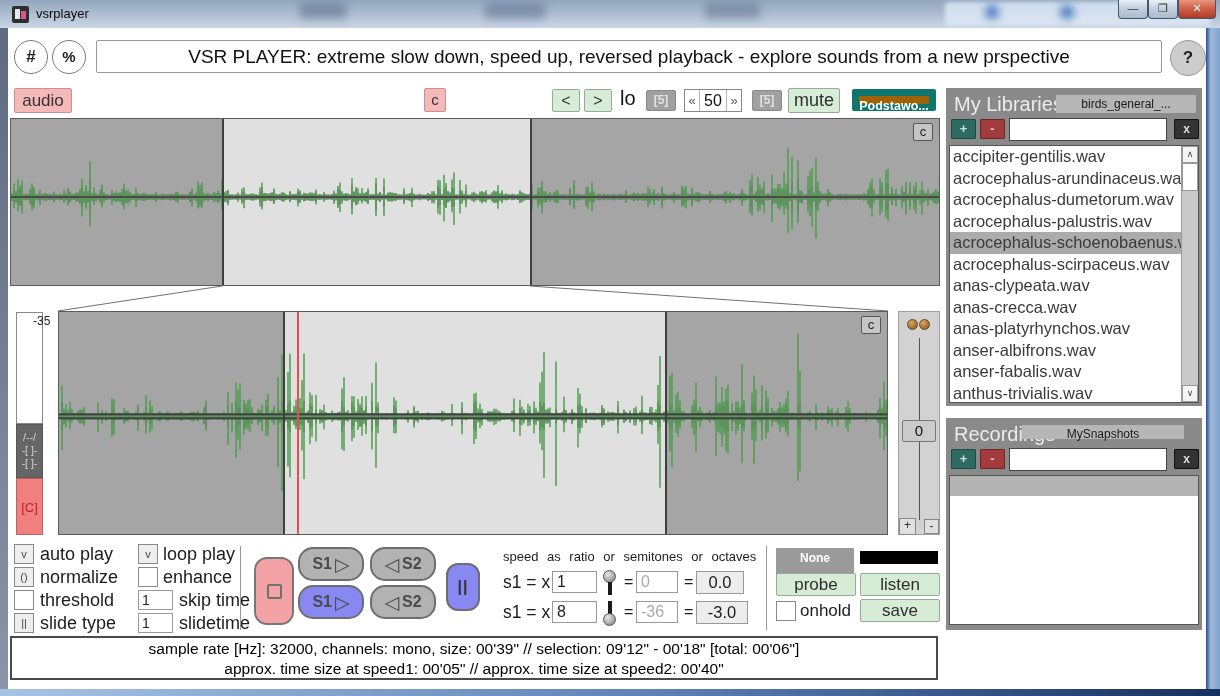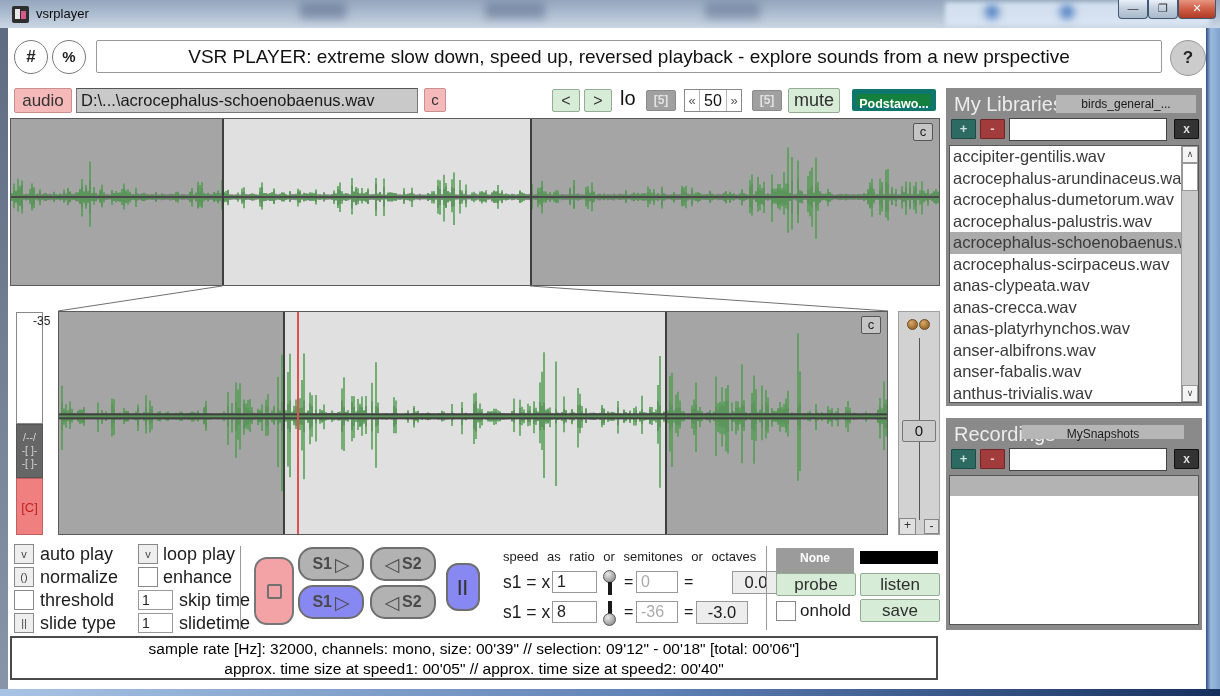--- a/index.html
+++ b/index.html
@@ -108,34 +108,33 @@
   <div class="abs frame-left"></div>
   <div class="abs frame-right"></div>
   <div class="abs frame-bottom"></div>
 
   <div class="abs circle-btn" style="left:14px;top:40px;">#</div>
   <div class="abs circle-btn" style="left:52px;top:40px;font-size:15px;">%</div>
   <div class="abs app-title-box" style="left:96px;top:40px;width:1066px;height:33px;line-height:31px;">VSR PLAYER:  extreme slow down, speed up, reversed playback  -  explore sounds from a new prspective</div>
   <div class="abs circle-btn" style="left:1170px;top:40px;width:36px;height:36px;line-height:34px;background:#ccc;border-color:#999;">?</div>
 
   <div class="abs pink-btn" style="left:14px;top:88px;width:58px;height:25px;font-size:17px;line-height:23px;">audio</div>
-  <div class="abs path-box" style="left:76px;top:88px;width:342px;height:25px;">D:\...\acrocephalus-schoenobaenus.wav</div>
   <div class="abs pink-btn" style="left:424px;top:88px;width:22px;height:24px;font-size:15px;line-height:22px;">c</div>
   <div class="abs green-btn" style="left:552px;top:89px;width:28px;height:23px;font-size:16px;line-height:21px;">&lt;</div>
   <div class="abs green-btn" style="left:584px;top:89px;width:28px;height:23px;font-size:16px;line-height:21px;">&gt;</div>
   <span class="abs" style="left:620px;top:87px;font-size:20px;color:#111;">lo</span>
   <div class="abs gray-chip" style="left:646px;top:90px;width:30px;height:21px;font-size:12px;line-height:19px;">[5]</div>
   <div class="abs spinner" style="left:684px;top:89px;width:58px;height:23px;">
     <div class="arr">«</div>
     <div class="val">50</div>
     <div class="arr">»</div>
   </div>
   <div class="abs gray-chip" style="left:752px;top:90px;width:30px;height:21px;font-size:12px;line-height:19px;">[5]</div>
   <div class="abs green-btn" style="left:788px;top:88px;width:52px;height:25px;font-size:18px;line-height:23px;">mute</div>
-  <div class="abs" style="left:852px;top:89px;width:84px;height:22px;background:#15803d;border:5px solid #0f766e;border-radius:2px;color:#fff;font-weight:bold;font-size:12.5px;text-align:center;line-height:20px;">Podstawo...</div>
+  <div class="abs" style="left:852px;top:89px;width:84px;height:22px;background:#a16207;border:7px solid #0f766e;border-radius:2px;color:#fff;font-weight:bold;font-size:12.5px;text-align:center;line-height:20px;">Podstawo...</div>
 
   <div class="abs waveband" style="left:10px;top:118px;width:930px;height:168px;">
     <div class="wave-sel" style="left:212px;width:308px;"></div>
     <svg id="wave-top" width="928" height="166" style="position:absolute;left:0;top:0;">
         <path d="M1 74.5V81.6M3 72.1V83.9M5 73.1V82.9M7 70.9V85.2M9 69.3V86.7M11 66.2V89.8M13 75.4V80.6M15 74.6V81.4M17 75.2V80.8M19 74.1V81.9M21 68.0V88.0M23 70.5V85.5M25 75.5V80.6M27 74.5V81.6M29 72.5V83.5M31 75.2V80.9M33 74.3V81.8M35 73.9V82.1M37 74.9V81.1M39 74.8V81.2M41 75.2V80.9M43 73.7V82.4M45 75.4V80.7M47 75.5V80.6M49 74.8V81.3M51 75.2V80.9M53 73.6V82.5M55 74.6V81.4M57 70.4V85.6M59 72.7V83.3M61 74.8V81.2M63 75.0V81.0M65 73.7V82.3M67 73.7V82.4M69 71.0V85.0M71 67.4V88.6M73 73.6V82.4M75 69.0V87.0M77 73.6V82.4M79 60.9V95.1M81 73.9V82.1M83 73.5V82.6M85 74.0V82.1M87 75.4V80.6M89 72.9V83.1M91 69.8V86.2M93 74.4V81.6M95 74.9V81.1M97 75.3V80.7M99 75.5V80.6M101 73.0V83.0M103 74.1V82.0M105 74.5V81.5M107 73.8V82.2M109 73.9V82.2M111 73.2V82.8M113 69.1V86.9M115 72.4V83.6M117 74.0V82.0M119 74.2V81.9M121 74.9V81.1M123 75.2V80.8M125 73.1V82.9M127 74.6V81.5M129 75.1V81.0M131 74.4V81.7M133 74.0V82.0M135 74.7V81.3M137 75.2V80.8M139 75.4V80.6M141 75.2V80.8M143 75.2V80.9M145 73.2V82.8M147 75.2V80.8M149 75.4V80.7M151 74.8V81.3M153 74.9V81.1M155 75.3V80.7M157 75.3V80.7M159 74.7V81.4M161 74.7V81.3M163 75.1V80.9M165 73.6V82.4M167 74.2V81.8M169 75.4V80.6M171 74.9V81.1M173 75.0V81.1M175 75.4V80.6M177 75.2V80.9M179 73.1V82.9M181 72.1V83.9M183 75.5V80.5M185 73.9V82.1M187 67.5V88.5M189 72.6V83.4M191 68.9V87.1M193 75.0V81.0M195 75.2V80.9M197 73.9V82.2M199 75.1V81.0M201 75.2V80.9M203 73.2V82.9M205 74.9V81.1M207 72.5V83.5M209 74.2V81.8M211 71.8V84.3M213 74.0V82.1M215 74.4V81.6M217 71.5V84.5M219 75.2V80.9M221 75.3V80.8M223 75.4V80.6M225 75.3V80.8M227 75.0V81.1M229 75.5V80.5M231 73.6V82.4M233 72.4V83.6M235 75.1V80.9M237 75.2V80.8M239 75.1V80.9M241 74.6V81.4M243 74.7V81.4M245 75.4V80.6M247 75.6V80.5M249 72.8V83.3M251 68.3V87.8M253 73.9V82.2M255 74.5V81.5M257 74.8V81.3M259 74.0V82.1M261 74.5V81.5M263 71.7V84.4M265 74.8V81.3M267 75.3V80.7M269 75.2V80.9M271 73.6V82.5M273 73.9V82.1M275 75.3V80.8M277 75.7V80.4M279 73.1V82.9M281 75.1V81.0M283 75.1V81.0M285 74.7V81.3M287 72.6V83.4M289 73.1V83.0M291 75.2V80.8M293 74.3V81.8M295 74.3V81.7M297 74.7V81.3M299 74.4V81.6M301 74.7V81.4M303 75.0V81.1M305 72.7V83.3M307 75.3V80.8M309 74.9V81.1M311 75.5V80.5M313 73.5V82.6M315 75.3V80.7M317 75.2V80.8M319 75.5V80.5M321 75.1V81.0M323 73.4V82.6M325 74.5V81.5M327 69.5V86.5M329 71.0V85.0M331 74.4V81.7M333 74.8V81.2M335 74.3V81.7M337 74.5V81.5M339 75.2V80.8M341 66.6V89.5M343 72.8V83.2M345 69.9V86.2M347 73.4V82.7M349 74.3V81.8M351 73.7V82.4M353 74.8V81.2M355 73.8V82.2M357 71.1V85.0M359 75.2V80.9M361 75.3V80.7M363 75.1V81.0M365 64.7V91.4M367 74.6V81.5M369 73.0V83.0M371 75.3V80.7M373 68.2V87.8M375 75.5V80.6M377 74.0V82.1M379 74.2V81.8M381 73.6V82.4M383 74.5V81.5M385 74.8V81.2M387 75.3V80.8M389 75.2V80.9M391 75.6V80.5M393 72.6V83.4M395 75.0V81.1M397 74.8V81.3M399 74.8V81.3M401 73.3V82.8M403 74.7V81.3M405 75.5V80.6M407 75.2V80.8M409 74.8V81.2M411 75.5V80.6M413 75.4V80.6M415 75.5V80.6M417 73.9V82.1M419 75.1V80.9M421 74.5V81.5M423 73.6V82.4M425 75.3V80.8M427 67.2V88.8M429 70.0V86.1M431 75.1V81.0M433 70.1V85.9M435 67.7V88.4M437 72.4V83.6M439 74.5V81.5M441 68.3V87.8M443 68.9V87.1M445 75.3V80.7M447 75.4V80.6M449 71.2V84.9M451 73.5V82.6M453 74.8V81.2M455 71.5V84.5M457 75.6V80.4M459 75.6V80.5M461 74.9V81.1M463 74.4V81.6M465 74.4V81.6M467 75.2V80.8M469 74.3V81.7M471 73.1V83.0M473 73.9V82.2M475 73.5V82.6M477 75.3V80.7M479 75.6V80.5M481 73.6V82.4M483 72.0V84.0M485 73.1V82.9M487 71.7V84.3M489 74.5V81.5M491 73.0V83.1M493 75.2V80.8M495 74.4V81.6M497 75.2V80.8M499 75.4V80.6M501 74.8V81.2M503 75.1V81.0M505 75.6V80.5M507 75.1V81.0M509 72.4V83.7M511 74.4V81.6M513 74.6V81.5M515 75.0V81.1M517 75.1V81.0M519 74.8V81.2M521 73.0V83.0M523 75.4V80.7M525 75.0V81.0M527 71.9V84.1M529 72.9V83.1M531 68.1V88.0M533 74.6V81.4M535 74.1V82.0M537 75.1V81.0M539 74.4V81.7M541 75.4V80.7M543 74.8V81.2M545 73.5V82.5M547 74.1V82.0M549 75.6V80.5M551 74.9V81.2M553 75.2V80.9M555 75.2V80.9M557 75.2V80.9M559 70.1V85.9M561 75.2V80.8M563 66.7V89.3M565 75.0V81.1M567 74.5V81.6M569 75.2V80.9M571 75.2V80.8M573 75.6V80.5M575 73.6V82.4M577 70.8V85.2M579 73.7V82.3M581 72.0V84.0M583 73.8V82.3M585 75.6V80.4M587 74.9V81.2M589 74.6V81.4M591 75.7V80.4M593 75.0V81.0M595 75.4V80.6M597 74.9V81.2M599 75.2V80.8M601 75.4V80.7M603 74.6V81.5M605 75.6V80.5M607 75.3V80.7M609 75.1V80.9M611 75.2V80.8M613 75.3V80.7M615 72.4V83.6M617 75.5V80.6M619 75.6V80.4M621 74.7V81.4M623 73.8V82.2M625 74.9V81.1M627 74.1V82.0M629 75.2V80.8M631 74.5V81.5M633 74.3V81.8M635 74.5V81.5M637 72.8V83.2M639 73.8V82.2M641 74.8V81.2M643 73.0V83.1M645 75.2V80.9M647 74.1V81.9M649 75.4V80.7M651 70.3V85.8M653 74.2V81.8M655 75.3V80.7M657 75.6V80.4M659 75.5V80.5M661 74.9V81.2M663 73.6V82.4M665 75.0V81.0M667 75.2V80.9M669 75.0V81.1M671 69.5V86.5M673 72.3V83.7M675 73.3V82.7M677 74.6V81.5M679 75.1V81.0M681 70.8V85.2M683 74.7V81.3M685 74.3V81.7M687 73.7V82.3M689 74.2V81.9M691 75.3V80.8M693 75.2V80.8M695 75.3V80.7M697 75.0V81.1M699 72.8V83.3M701 74.6V81.5M703 75.3V80.8M705 75.4V80.6M707 74.8V81.2M709 75.1V81.0M711 75.1V81.0M713 73.7V82.3M715 72.4V83.6M717 74.9V81.1M719 72.9V83.2M721 75.2V80.8M723 74.4V81.6M725 75.5V80.5M727 75.6V80.4M729 75.0V81.0M731 71.6V84.5M733 74.0V82.0M735 75.3V80.8M737 75.6V80.4M739 67.9V88.1M741 64.9V91.2M743 75.2V80.8M745 73.0V83.0M747 68.7V87.3M749 71.3V84.8M751 71.7V84.3M753 68.7V87.4M755 75.1V80.9M757 74.2V81.8M759 75.2V80.8M761 69.6V86.5M763 72.9V83.1M765 73.0V83.1M767 69.2V86.8M769 70.5V85.5M771 71.9V84.2M773 70.2V85.9M775 70.7V85.4M777 65.0V91.1M779 74.1V81.9M781 61.7V94.4M783 75.3V80.7M785 74.7V81.4M787 60.2V95.9M789 72.6V83.4M791 72.9V83.1M793 75.1V81.0M795 75.1V80.9M797 70.8V85.2M799 69.6V86.4M801 67.4V88.6M803 74.2V81.8M805 66.3V89.7M807 70.1V85.9M809 72.5V83.5M811 74.5V81.6M813 74.9V81.1M815 74.8V81.2M817 72.7V83.3M819 73.5V82.6M821 74.8V81.2M823 75.7V80.4M825 75.6V80.4M827 75.0V81.0M829 74.7V81.3M831 75.0V81.1M833 75.2V80.8M835 75.1V80.9M837 75.1V81.0M839 75.2V80.8M841 75.5V80.6M843 74.9V81.1M845 75.6V80.4M847 75.1V81.0M849 75.1V81.0M851 75.1V80.9M853 74.2V81.8M855 75.1V81.0M857 71.9V84.2M859 68.2V87.9M861 67.2V88.8M863 73.6V82.5M865 75.3V80.8M867 75.0V81.1M869 70.7V85.4M871 67.3V88.8M873 74.9V81.1M875 63.2V92.8M877 65.0V91.0M879 74.7V81.4M881 70.1V86.0M883 74.7V81.3M885 73.5V82.5M887 75.3V80.7M889 75.2V80.9M891 71.3V84.8M893 73.3V82.7M895 68.9V87.2M897 74.8V81.2M899 68.3V87.7M901 75.0V81.0M903 71.9V84.1M905 69.0V87.1M907 75.1V80.9M909 74.4V81.6M911 71.3V84.8M913 74.0V82.1M915 75.1V81.0M917 72.2V83.8M919 75.1V80.9M921 73.9V82.1M923 73.0V83.0M925 72.5V83.5M927 72.9V83.2" stroke="#7d7d7d" stroke-width="2" fill="none" opacity="0.85"></path>
         <path d="M1 74.0V81.9M3 64.6V89.3M5 71.5V83.7M7 59.8V92.5M9 66.8V86.5M11 61.6V94.6M13 75.5V80.5M15 75.7V80.3M17 75.2V80.5M19 70.1V85.0M21 64.6V91.7M23 68.3V89.3M25 75.5V80.6M27 75.5V80.6M29 70.2V86.3M31 76.5V79.6M33 75.2V80.9M35 74.3V81.8M37 75.2V80.5M39 76.1V80.0M41 76.2V79.8M43 72.7V83.1M45 75.1V80.6M47 75.9V80.3M49 74.6V81.2M51 75.9V80.2M53 70.6V83.8M55 75.7V80.2M57 69.0V86.3M59 72.4V83.0M61 75.6V80.3M63 75.4V80.7M65 73.4V81.8M67 73.5V81.7M69 70.0V84.7M71 60.0V97.4M73 72.3V84.2M75 66.1V89.7M77 71.8V84.1M79 42.4V107.7M81 74.7V81.7M83 68.1V85.7M85 74.1V82.2M87 76.5V79.6M89 70.7V83.8M91 65.7V88.6M93 73.3V83.2M95 76.2V79.7M97 76.3V79.7M99 76.3V79.7M101 70.9V86.0M103 73.9V81.4M105 71.9V83.5M107 74.0V81.7M109 73.6V82.9M111 70.1V86.1M113 64.5V90.4M115 71.5V84.0M117 70.3V85.8M119 72.8V83.4M121 75.4V80.4M123 75.4V80.9M125 68.8V87.9M127 75.6V80.4M129 76.0V79.9M131 74.8V81.4M133 73.7V82.3M135 75.7V80.4M137 75.5V80.8M139 76.2V79.9M141 74.9V80.9M143 76.4V79.7M145 73.5V82.4M147 76.4V79.6M149 76.1V80.0M151 74.5V81.1M153 76.0V80.1M155 76.3V79.7M157 76.5V79.5M159 75.7V80.5M161 75.7V80.2M163 75.4V80.7M165 72.8V82.2M167 72.8V83.8M169 76.5V79.5M171 76.0V80.0M173 76.3V79.8M175 76.3V79.7M177 76.4V79.7M179 72.7V82.3M181 69.0V87.7M183 76.4V79.6M185 73.6V82.6M187 62.8V89.4M189 66.1V87.8M191 63.2V89.0M193 73.7V82.4M195 75.1V80.8M197 73.7V82.4M199 76.0V80.0M201 76.4V79.7M203 73.2V82.6M205 74.1V82.2M207 71.6V84.2M209 74.8V81.5M211 60.8V91.0M213 73.0V83.4M215 72.0V83.0M217 70.8V86.2M219 75.9V80.2M221 76.1V79.8M223 76.5V79.5M225 75.9V80.3M227 73.6V82.7M229 76.5V79.5M231 69.6V84.7M233 68.2V89.3M235 75.8V80.3M237 76.4V79.6M239 75.3V80.4M241 74.5V81.6M243 75.6V80.2M245 75.4V80.8M247 76.1V79.8M249 68.4V87.5M251 63.5V90.4M253 74.0V81.7M255 74.1V82.0M257 75.3V80.5M259 74.6V81.8M261 73.1V82.0M263 69.6V84.9M265 75.7V80.3M267 76.3V79.7M269 74.7V81.1M271 73.4V81.9M273 73.5V82.4M275 75.3V80.9M277 76.5V79.6M279 72.1V82.6M281 76.5V79.5M283 76.1V80.0M285 75.8V80.0M287 69.7V87.4M289 71.2V84.1M291 76.2V79.8M293 73.7V82.5M295 75.1V80.7M297 74.8V81.0M299 73.3V82.0M301 73.5V81.8M303 74.1V82.1M305 70.5V85.4M307 76.4V79.7M309 75.9V80.2M311 76.0V79.9M313 73.6V81.7M315 75.9V80.2M317 76.4V79.6M319 76.4V79.6M321 76.1V79.9M323 71.6V84.9M325 74.7V80.9M327 67.0V89.1M329 63.4V93.0M331 72.2V84.7M333 75.2V80.8M335 74.2V82.0M337 75.3V80.4M339 76.1V79.9M341 59.0V95.6M343 72.6V82.3M345 67.9V85.6M347 69.3V85.3M349 75.0V80.8M351 69.1V84.6M353 74.3V82.0M355 73.1V83.2M357 69.5V85.0M359 76.4V79.6M361 75.6V80.3M363 76.0V80.0M365 58.9V96.9M367 75.4V80.7M369 73.2V82.0M371 76.1V79.9M373 59.5V97.1M375 76.1V79.8M377 73.4V82.6M379 73.1V82.5M381 74.0V82.3M383 74.1V81.4M385 74.1V81.9M387 76.4V79.7M389 76.3V79.7M391 76.3V79.8M393 69.2V85.1M395 75.9V80.2M397 75.0V80.9M399 74.0V82.2M401 68.7V87.9M403 75.3V80.6M405 76.2V79.8M407 76.5V79.6M409 76.0V80.1M411 76.1V80.0M413 76.4V79.6M415 76.2V79.9M417 74.5V81.2M419 75.5V80.5M421 72.3V84.3M423 71.9V84.6M425 76.2V79.9M427 60.8V94.8M429 61.6V95.8M431 76.2V79.8M433 55.8V102.6M435 64.1V89.1M437 72.0V82.6M439 73.2V82.3M441 60.2V93.3M443 53.6V105.9M445 76.0V79.8M447 76.3V79.7M449 61.1V94.4M451 71.2V84.8M453 76.1V79.8M455 65.4V88.3M457 76.5V79.5M459 76.4V79.6M461 73.5V82.0M463 72.7V83.2M465 75.4V80.6M467 76.5V79.5M469 72.4V82.4M471 71.9V84.5M473 73.3V82.4M475 71.3V83.5M477 76.2V79.9M479 76.4V79.6M481 73.8V81.6M483 71.4V83.3M485 72.3V84.0M487 65.9V89.7M489 74.5V81.6M491 71.2V84.2M493 75.4V80.7M495 75.0V80.9M497 75.0V80.9M499 76.3V79.7M501 75.1V80.6M503 76.1V80.0M505 76.5V79.5M507 75.6V80.4M509 71.2V84.1M511 73.3V83.2M513 74.4V81.8M515 76.3V79.7M517 76.5V79.5M519 76.1V79.9M521 65.3V90.3M523 76.4V79.6M525 76.2V79.8M527 69.1V88.2M529 68.5V85.8M531 62.0V94.5M533 72.2V83.4M535 72.4V83.7M537 76.1V79.9M539 72.9V83.1M541 76.5V79.6M543 73.0V82.8M545 70.9V83.9M547 71.4V84.0M549 76.0V80.0M551 75.9V80.2M553 76.0V80.0M555 76.5V79.6M557 76.4V79.6M559 68.7V85.6M561 76.1V80.0M563 61.1V90.0M565 76.2V79.9M567 74.8V81.4M569 76.4V79.7M571 76.5V79.5M573 76.3V79.7M575 67.9V87.5M577 67.2V90.1M579 74.1V81.4M581 63.6V92.3M583 72.5V83.2M585 76.5V79.6M587 76.1V79.8M589 74.9V81.1M591 76.5V79.6M593 74.2V81.2M595 76.5V79.5M597 76.0V79.9M599 76.5V79.5M601 75.7V80.4M603 75.4V80.6M605 76.5V79.6M607 76.4V79.7M609 74.5V81.0M611 76.4V79.6M613 75.8V80.1M615 71.1V84.0M617 76.2V79.8M619 76.5V79.5M621 75.0V81.1M623 73.5V82.1M625 75.7V80.1M627 73.7V82.0M629 75.6V80.6M631 74.6V81.3M633 74.3V81.4M635 75.0V81.0M637 67.6V88.2M639 70.1V84.9M641 73.7V81.6M643 70.2V86.1M645 76.2V79.9M647 74.5V81.5M649 76.5V79.5M651 67.7V89.6M653 74.8V81.0M655 76.0V80.2M657 76.5V79.5M659 76.2V79.9M661 75.6V80.4M663 73.2V83.4M665 76.2V79.8M667 76.4V79.6M669 76.1V79.9M671 66.8V87.6M673 68.5V87.1M675 67.1V89.3M677 75.6V80.5M679 76.1V79.9M681 68.6V87.3M683 75.2V80.5M685 73.4V82.0M687 73.0V83.4M689 74.1V81.4M691 75.9V80.0M693 75.9V80.2M695 75.2V80.8M697 76.3V79.8M699 71.7V84.1M701 74.9V80.9M703 76.1V80.0M705 75.7V80.2M707 75.8V80.3M709 76.5V79.6M711 76.5V79.6M713 74.4V81.7M715 72.1V84.5M717 75.1V80.6M719 72.7V84.1M721 74.9V81.2M723 74.3V81.1M725 76.5V79.5M727 76.5V79.5M729 74.2V81.2M731 70.2V86.7M733 74.6V81.5M735 74.9V80.7M737 76.4V79.6M739 61.2V94.3M741 55.6V96.4M743 76.3V79.8M745 72.0V82.7M747 58.0V92.7M749 65.5V91.2M751 68.9V85.6M753 62.7V93.9M755 75.9V80.1M757 74.8V80.7M759 75.8V80.0M761 55.6V102.9M763 69.8V84.8M765 69.7V84.9M767 65.0V89.2M769 65.1V91.0M771 69.1V87.5M773 53.2V95.4M775 64.6V89.4M777 28.4V113.8M779 74.0V81.5M781 38.1V110.8M783 76.5V79.6M785 75.8V80.1M787 41.4V103.9M789 70.7V83.6M791 72.1V84.7M793 76.5V79.6M795 76.2V79.9M797 57.3V93.2M799 51.9V97.2M801 48.6V107.7M803 73.6V82.9M805 38.8V119.8M807 62.8V91.9M809 72.4V83.4M811 74.9V81.1M813 75.0V81.1M815 74.5V81.7M817 70.0V87.2M819 73.2V82.7M821 75.4V80.7M823 76.5V79.5M825 76.4V79.6M827 76.2V79.8M829 75.7V80.2M831 75.4V80.6M833 76.4V79.6M835 74.7V81.4M837 76.4V79.7M839 76.4V79.7M841 75.6V80.5M843 75.9V80.0M845 76.3V79.7M847 75.0V81.0M849 76.3V79.7M851 76.5V79.6M853 73.9V81.7M855 75.1V80.8M857 70.0V85.6M859 63.6V89.5M861 59.7V97.8M863 70.1V84.6M865 75.7V80.2M867 75.2V80.6M869 59.8V96.1M871 63.1V92.5M873 75.9V80.1M875 51.1V98.4M877 49.9V101.5M879 75.5V80.6M881 67.8V85.8M883 75.7V80.2M885 69.8V87.5M887 76.3V79.8M889 76.1V79.8M891 67.2V89.4M893 73.4V82.4M895 62.4V95.8M897 75.3V80.6M899 63.0V90.3M901 76.4V79.7M903 67.1V90.8M905 63.1V94.6M907 75.7V80.0M909 71.3V85.6M911 62.4V95.4M913 71.8V83.6M915 73.9V81.7M917 69.9V86.8M919 76.3V79.7M921 74.6V81.2M923 71.9V83.9M925 70.0V85.3M927 72.4V84.2" stroke="#4f9c4f" stroke-width="1.6" fill="none" opacity="0.92"></path>
         <rect x="0" y="77.02" width="928" height="2" fill="#4a4a4a"></rect>
       </svg>
     <div class="wave-edge" style="left:211px;"></div>
     <div class="wave-edge" style="left:519px;"></div>
@@ -222,21 +221,21 @@
   <span class="abs speed-hdr" style="left:503px;top:549px;">speed as ratio or semitones or octaves</span>
   <span class="abs sp-label" style="left:503px;top:570px;">s1 = x</span>
   <input class="abs sp-input" style="left: 552px; top: 571px; width: 45px; height: 22px;" value="1">
   <div class="abs knob" style="left:603px;top:570px;height:27px;">
     <span class="ball" style="top:0;"></span>
       <span class="stem" style="top:12px;"></span>
   </div>
   <span class="abs sp-eq" style="left:624px;top:570px;">=</span>
   <input class="abs sp-input dim" style="left: 636px; top: 571px; width: 42px; height: 22px;" value="0">
   <span class="abs sp-eq" style="left:684px;top:570px;">=</span>
-  <div class="abs oct-box" style="left:696px;top:571px;width:48px;height:23px;line-height:21px;margin-left:36px;">0.0</div>
+  <div class="abs oct-box" style="left:696px;top:571px;width:48px;height:23px;line-height:21px;">0.0</div>
 
   <span class="abs sp-label" style="left:503px;top:600px;">s1 = x</span>
   <input class="abs sp-input" style="left: 552px; top: 601px; width: 45px; height: 22px;" value="8">
   <div class="abs knob" style="left:603px;top:601px;height:27px;">
     <span class="stem" style="top:0;"></span>
       <span class="ball" style="top:12px;"></span>
   </div>
   <span class="abs sp-eq" style="left:624px;top:600px;">=</span>
   <input class="abs sp-input dim" style="left: 636px; top: 601px; width: 42px; height: 22px;" value="-36">
   <span class="abs sp-eq" style="left:684px;top:600px;">=</span>

